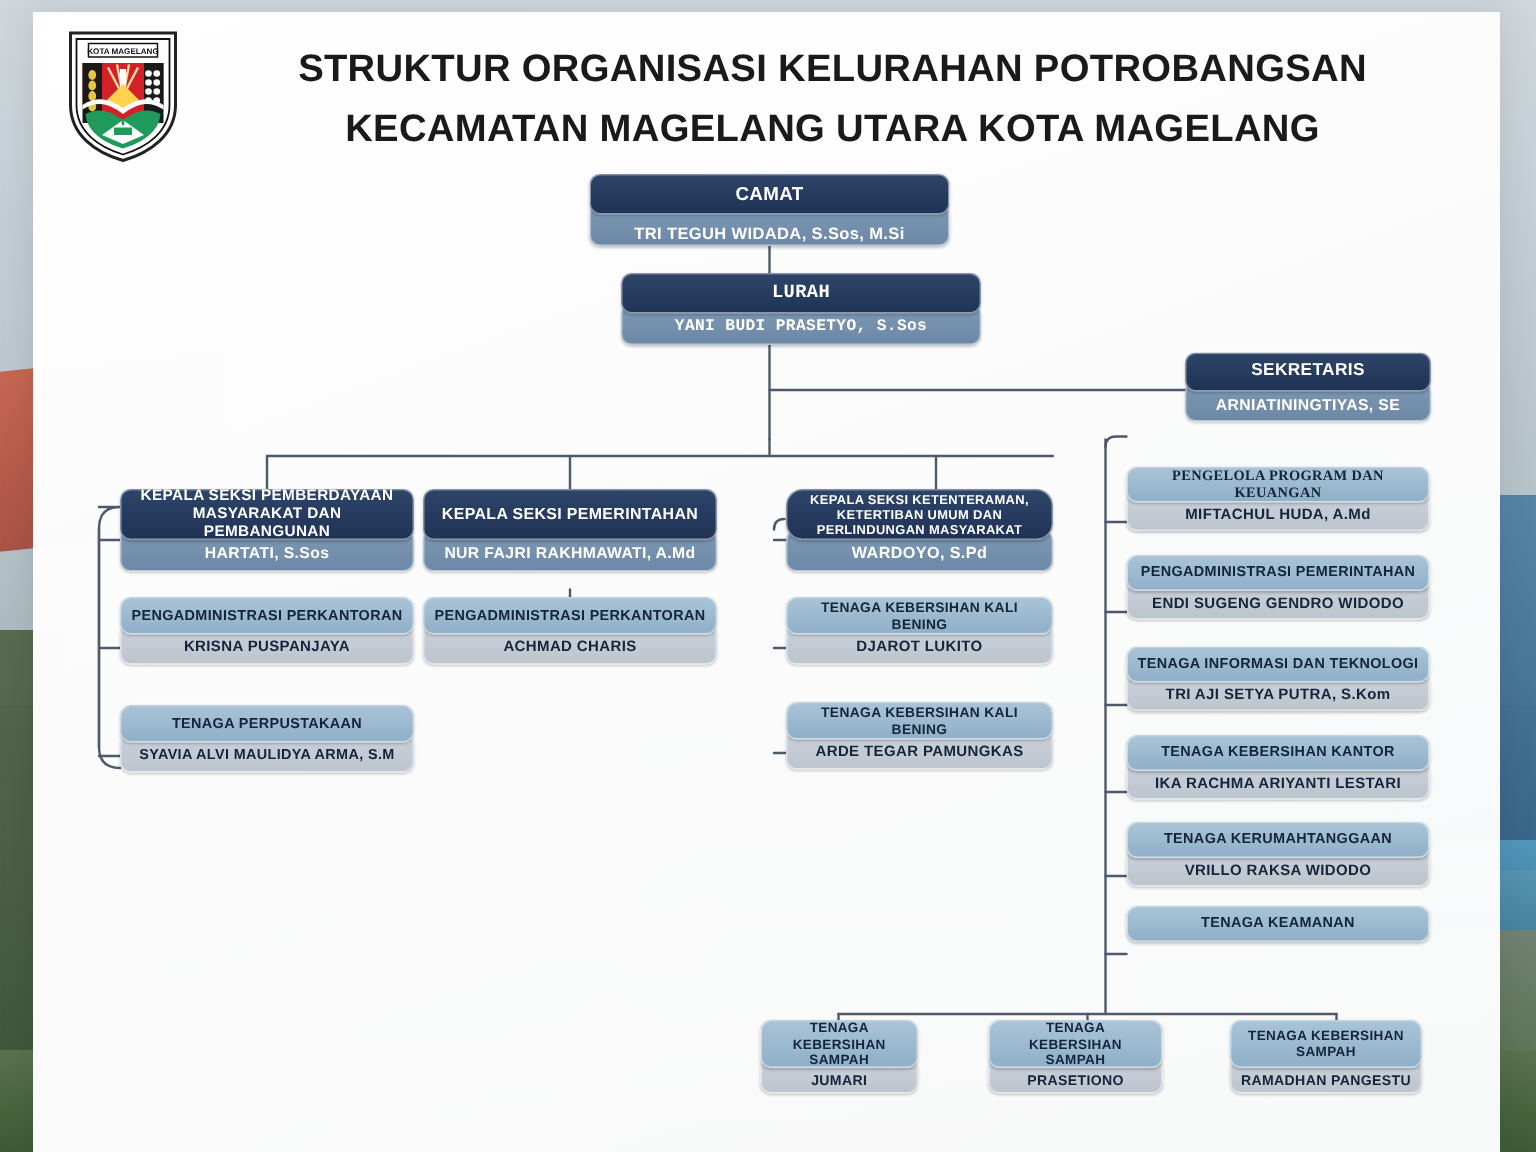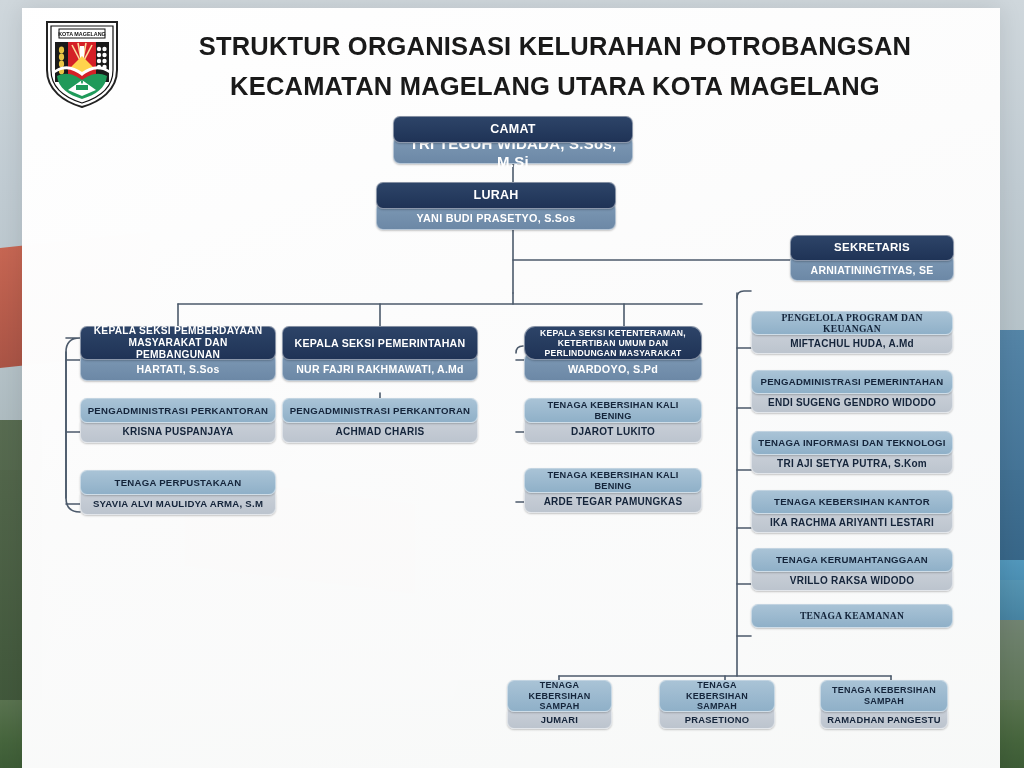--- a/index.html
+++ b/index.html
@@ -265,26 +265,26 @@
           <path d="M537 668 V682"></path>
           <path d="M703 668 V682"></path>
           <path d="M869 668 V682"></path>
         </g>
       </svg>
 
       <div class="node t-dark" style="left:371px; top:108px; width:240px;">
         <div class="hdr" style="height:27px; font-size:12.5px;">
           <span class="lbl">CAMAT</span>
         </div>
-        <div class="nm" style="height:28px; font-size:15px;">
+        <div class="nm" style="height:28px; font-size:11px;align-items:flex-end;">
           <span class="lbl">TRI TEGUH WIDADA, S.Sos, M.Si</span>
         </div>
       </div>
 
-      <div class="node t-dark" style="left:354px; top:174px; width:240px;">
+      <div class="node t-dark" style="left:392px; top:174px; width:240px;font-family:Liberation Mono, monospace;">
         <div class="hdr" style="height:27px; font-size:12.5px;">
           <span class="lbl">LURAH</span>
         </div>
         <div class="nm" style="height:28px; font-size:10.8px;">
           <span class="lbl">YANI BUDI PRASETYO, S.Sos</span>
         </div>
       </div>
 
       <div class="node t-dark" style="left:728px; top:227px; width:204px;padding-left:40px;">
         <div class="hdr" style="height:26px; font-size:11.5px;">
@@ -406,21 +406,21 @@
       <div class="node t-light" style="left:729px; top:540px; width:202px;">
         <div class="hdr" style="height:24px; font-size:9.6px;">
           <span class="lbl">TENAGA KERUMAHTANGGAAN</span>
         </div>
         <div class="nm" style="height:26px; font-size:10px;">
           <span class="lbl">VRILLO RAKSA WIDODO</span>
         </div>
       </div>
 
       <div class="node t-light" style="left:729px; top:596px; width:202px;">
-        <div class="hdr" style="height:24px; font-size:9.6px;font-family:Liberation Serif, serif;">
+        <div class="hdr" style="height:24px; font-size:9.6px;">
           <span class="lbl">TENAGA KEAMANAN</span>
         </div>
       </div>
 
       <div class="node t-light" style="left:485px; top:672px; width:105px;">
         <div class="hdr" style="height:32px; font-size:9px;">
           <span class="lbl">TENAGA KEBERSIHAN SAMPAH</span>
         </div>
         <div class="nm" style="height:24px; font-size:9.4px;">
           <span class="lbl">JUMARI</span>

